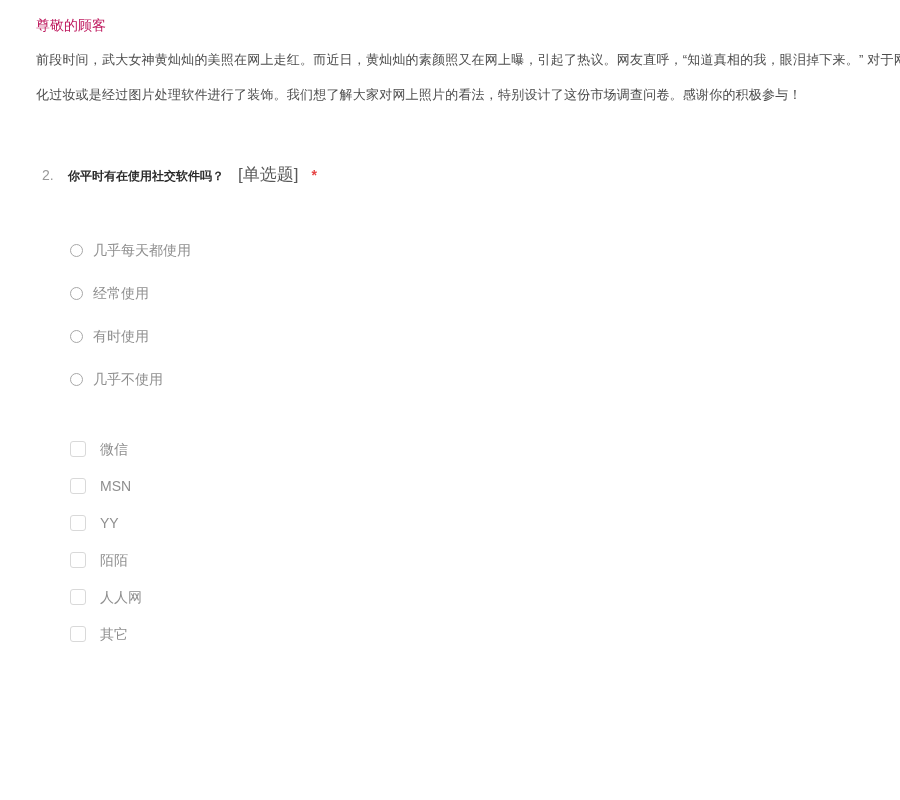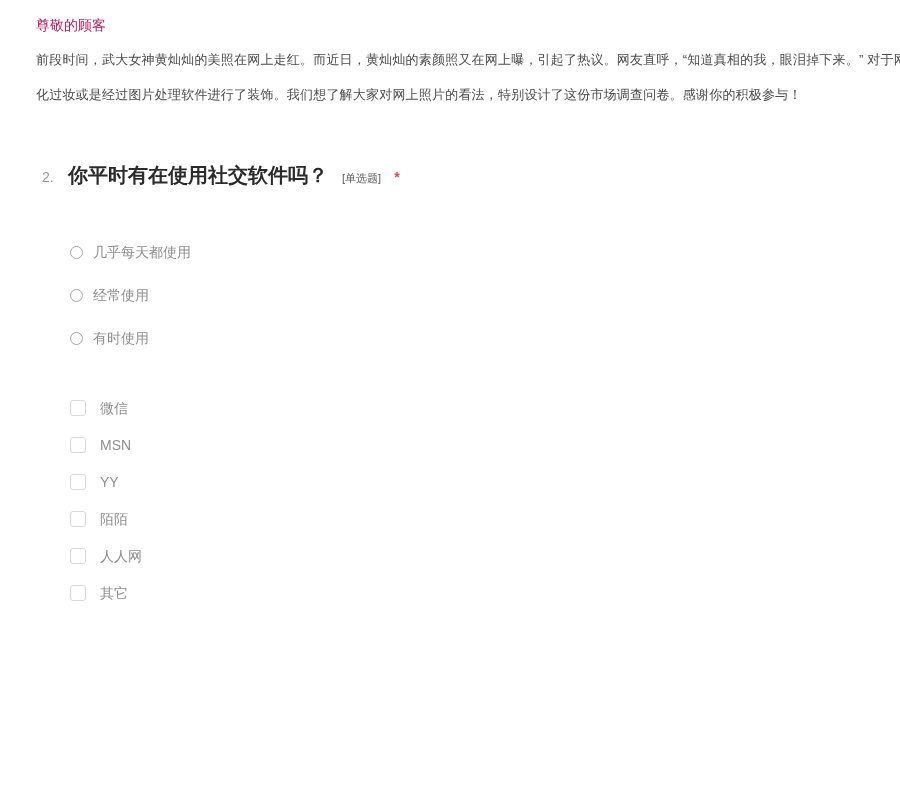--- a/index.html
+++ b/index.html
@@ -36,26 +36,26 @@
   .q3-head { margin-top: 32px; }
   .q-num {
     display: inline-block;
     width: 26px;
     margin-left: 6px;
     font-size: 14px;
     color: #999999;
     vertical-align: baseline;
   }
   .q-title {
-    font-size: 20px;
+    font-size: 12px;
     font-weight: bold;
     color: #2b2b2b;
   }
   .q-type {
-    font-size: 11px;
+    font-size: 17px;
     color: #595959;
     margin-left: 14px;
   }
   .q-req {
     font-size: 14px;
     font-weight: bold;
     color: #e64545;
     margin-left: 13px;
   }
 
@@ -119,20 +119,24 @@
         <span class="option-label">几乎每天都使用</span>
       </div>
       <div class="option-row">
         <span class="radio-icon"></span>
         <span class="option-label">经常使用</span>
       </div>
       <div class="option-row">
         <span class="radio-icon"></span>
         <span class="option-label">有时使用</span>
       </div>
+      <div class="option-row">
+        <span class="radio-icon"></span>
+        <span class="option-label">几乎不使用</span>
+      </div>
     </div>
   </div>
 
   <div>
 
     <div class="options checkbox-options">
       <div class="option-row">
         <span class="checkbox-icon"></span>
         <span class="option-label">微信</span>
       </div>

